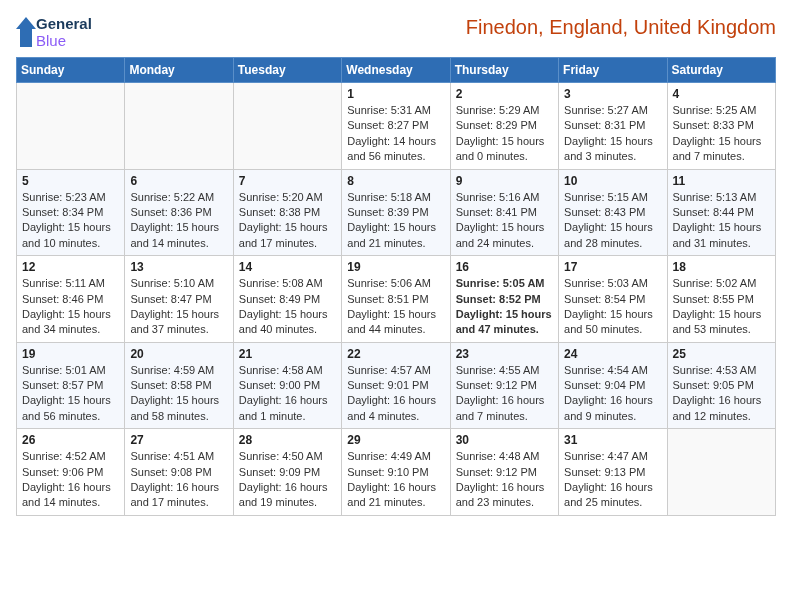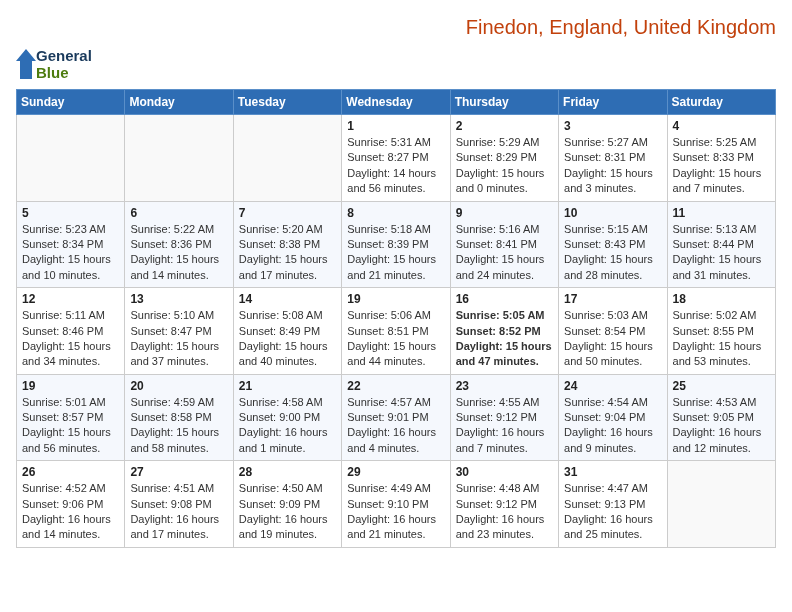--- a/index.html
+++ b/index.html
@@ -334,30 +334,29 @@
         </td>
         <td class="empty"></td>
       </tr>
     </tbody>
 </table>
 
 <style>
 .header .logo {
   display: flex;
   align-items: center;
-  margin-top: 32px;
 }
 .logo-wrap {
   display: flex;
   flex-direction: column;
   line-height: 1.1;
 }
 .logo-general {
   font-size: 15px;
   font-weight: bold;
   color: #1a3a5c;
 }
 .logo-blue {
   font-size: 15px;
-  font-weight: bold;
-  color: #4d7c0f;
+  font-weight: normal;
+  color: #8b5cf6;
 }
 </style>
 
 </body></html>

